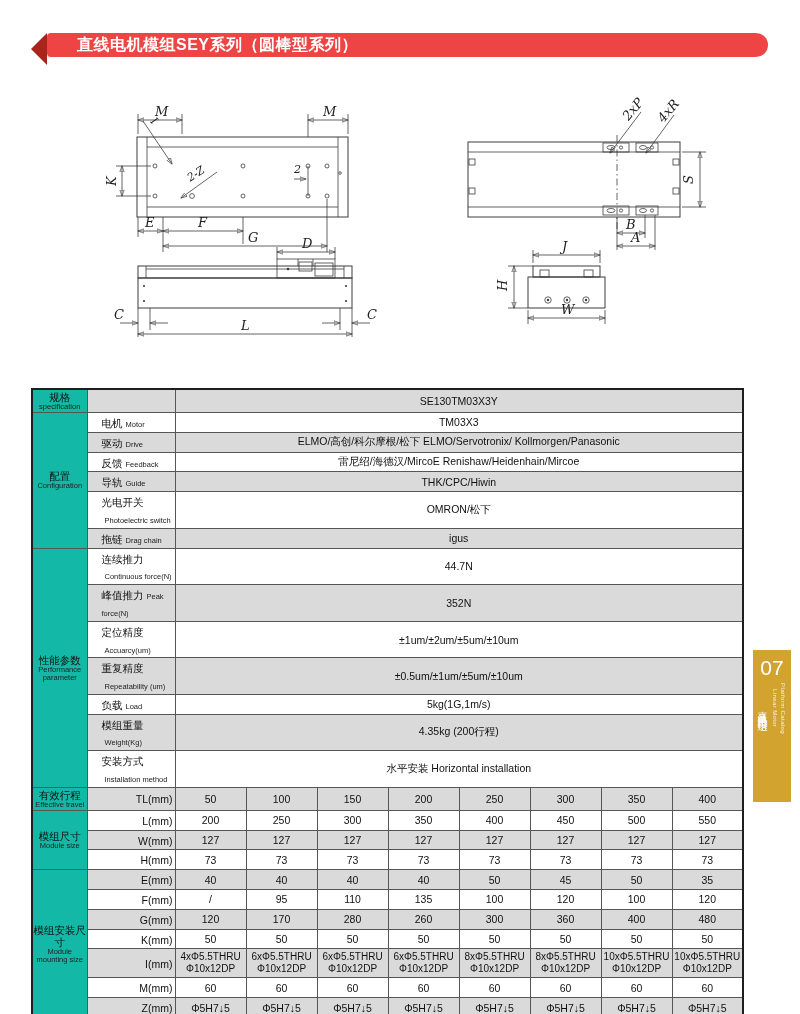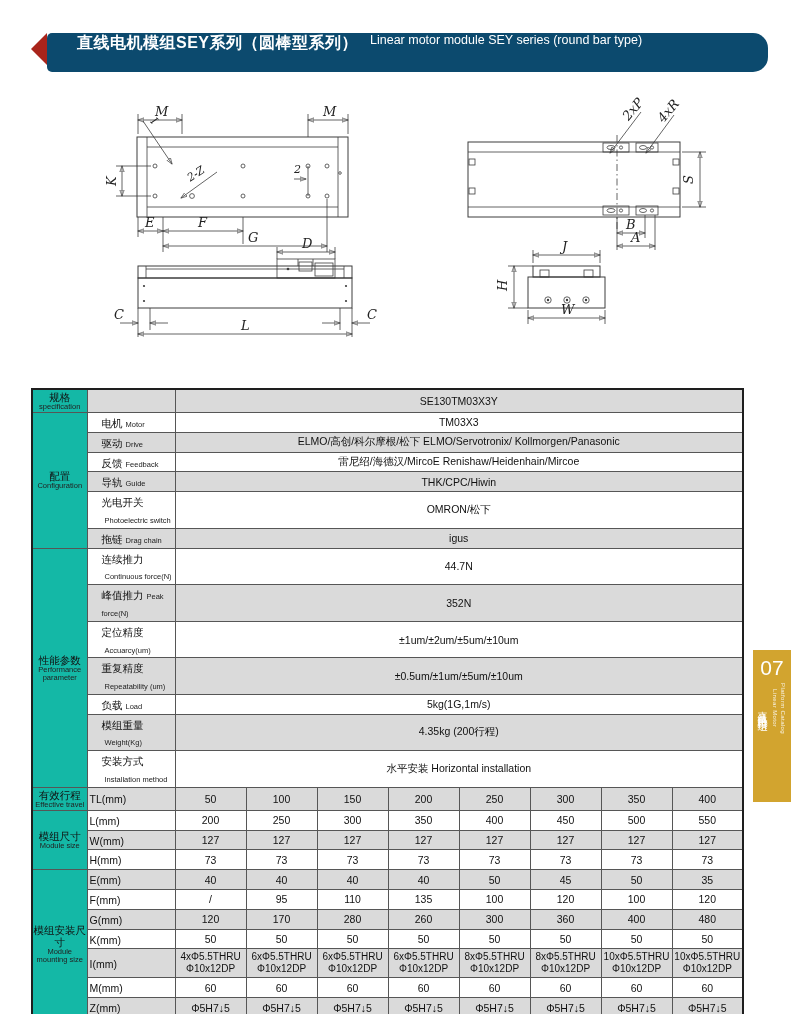--- a/index.html
+++ b/index.html
@@ -1,22 +1,22 @@
 <!DOCTYPE html>
 <html><head>
 <meta charset="utf-8">
 <style>
   html,body{margin:0;padding:0;}
   body{width:800px;height:1014px;background:#ffffff;position:relative;
        font-family:"Liberation Sans",sans-serif;overflow:hidden;}
 
   
-  .banner{position:absolute;left:47px;top:33px;width:721px;height:39px;
-          background:#0c4a6e;border-radius:5px 15px 15px 5px;
-          display:flex;color:#fff;}
+  .banner{position:absolute;left:47px;top:33px;width:721px;height:24px;
+          background:#ef4444;border-radius:5px 15px 15px 5px;
+          display:flex;align-items:center;color:#fff;}
   .banner::before{content:"";position:absolute;left:-16px;top:0;width:0;height:0;
           border-top:16.5px solid transparent;border-bottom:16.5px solid transparent;
           border-right:16px solid #a9241b;}
   .b-zh{font-size:16px;font-weight:bold;margin-left:30px;letter-spacing:.5px;white-space:nowrap;}
   .b-en{font-size:12.5px;margin-left:12px;white-space:nowrap;}
 
   
   .draw{position:absolute;left:0;top:0;width:800px;height:380px;}
   .draw line,.draw rect,.draw path,.draw circle,.draw ellipse,.draw polyline{
         stroke:#3c3c3c;fill:none;stroke-width:.8;}
@@ -31,21 +31,21 @@
   .spec-table{position:absolute;left:31px;top:388px;border-collapse:collapse;
           table-layout:fixed;border:2px solid #1e1e1e;}
   .spec-table td{border:1px solid #565656;text-align:center;vertical-align:middle;
           padding:1px 2px;height:16px;overflow:hidden;}
   tr.shade td{background:#dadada;}
   tr.plain td{background:#ffffff;}
   .spec-table td.cat{background:#14b8a6;padding:1px 0;}
   .cz{font-size:10.5px;color:#111;line-height:1.15;}
   .ce{font-size:7.5px;color:#222;line-height:1.05;text-align:center;}
   td.lab{text-align:left;padding-left:14px;line-height:1.05;}
-  td.lab.center{text-align:left;padding-left:2px;}
+  td.lab.center{text-align:right;padding-left:2px;}
   .lz{font-size:10.5px;color:#111;}
   .le{font-size:7.5px;color:#222;margin-left:3px;}
   td.val{font-size:10.5px;color:#111;}
   td.val.multi{font-size:10px;white-space:pre-line;line-height:1.2;padding:2px 0;}
 
   
   .tab{position:absolute;left:753px;top:650px;width:38px;height:152px;
        background:#d2a42f;color:#fff;text-align:center;}
   .tab-num{font-size:21px;line-height:1;margin-top:7px;}
   .tab-body{display:flex;justify-content:center;gap:2px;margin-top:5px;}
@@ -53,21 +53,20 @@
           letter-spacing:2px;line-height:1.1;}
   .tab-en-wrap{display:flex;}
   .tab-en{writing-mode:vertical-rl;font-size:6px;line-height:1.4;opacity:.85;
           letter-spacing:.4px;}
 </style>
 </head>
 <body>
 
 <div class="banner">
   <span class="b-zh">直线电机模组SEY系列（圆棒型系列）</span>
-  <span class="b-en">Linear motor module SEY series (round bar type)</span>
 </div>
 
 <svg class="draw" viewBox="0 0 800 380">
   <defs>
     <marker id="ae" markerWidth="9" markerHeight="8" refX="7.5" refY="3.5" orient="auto">
       <path d="M0,0.8 L7.8,3.5 L0,6.2 z" fill="#3c3c3c" stroke="none"></path>
     </marker>
     <marker id="as" markerWidth="9" markerHeight="8" refX="7.5" refY="3.5" orient="auto-start-reverse">
       <path d="M0,0.8 L7.8,3.5 L0,6.2 z" fill="#3c3c3c" stroke="none"></path>
     </marker>

